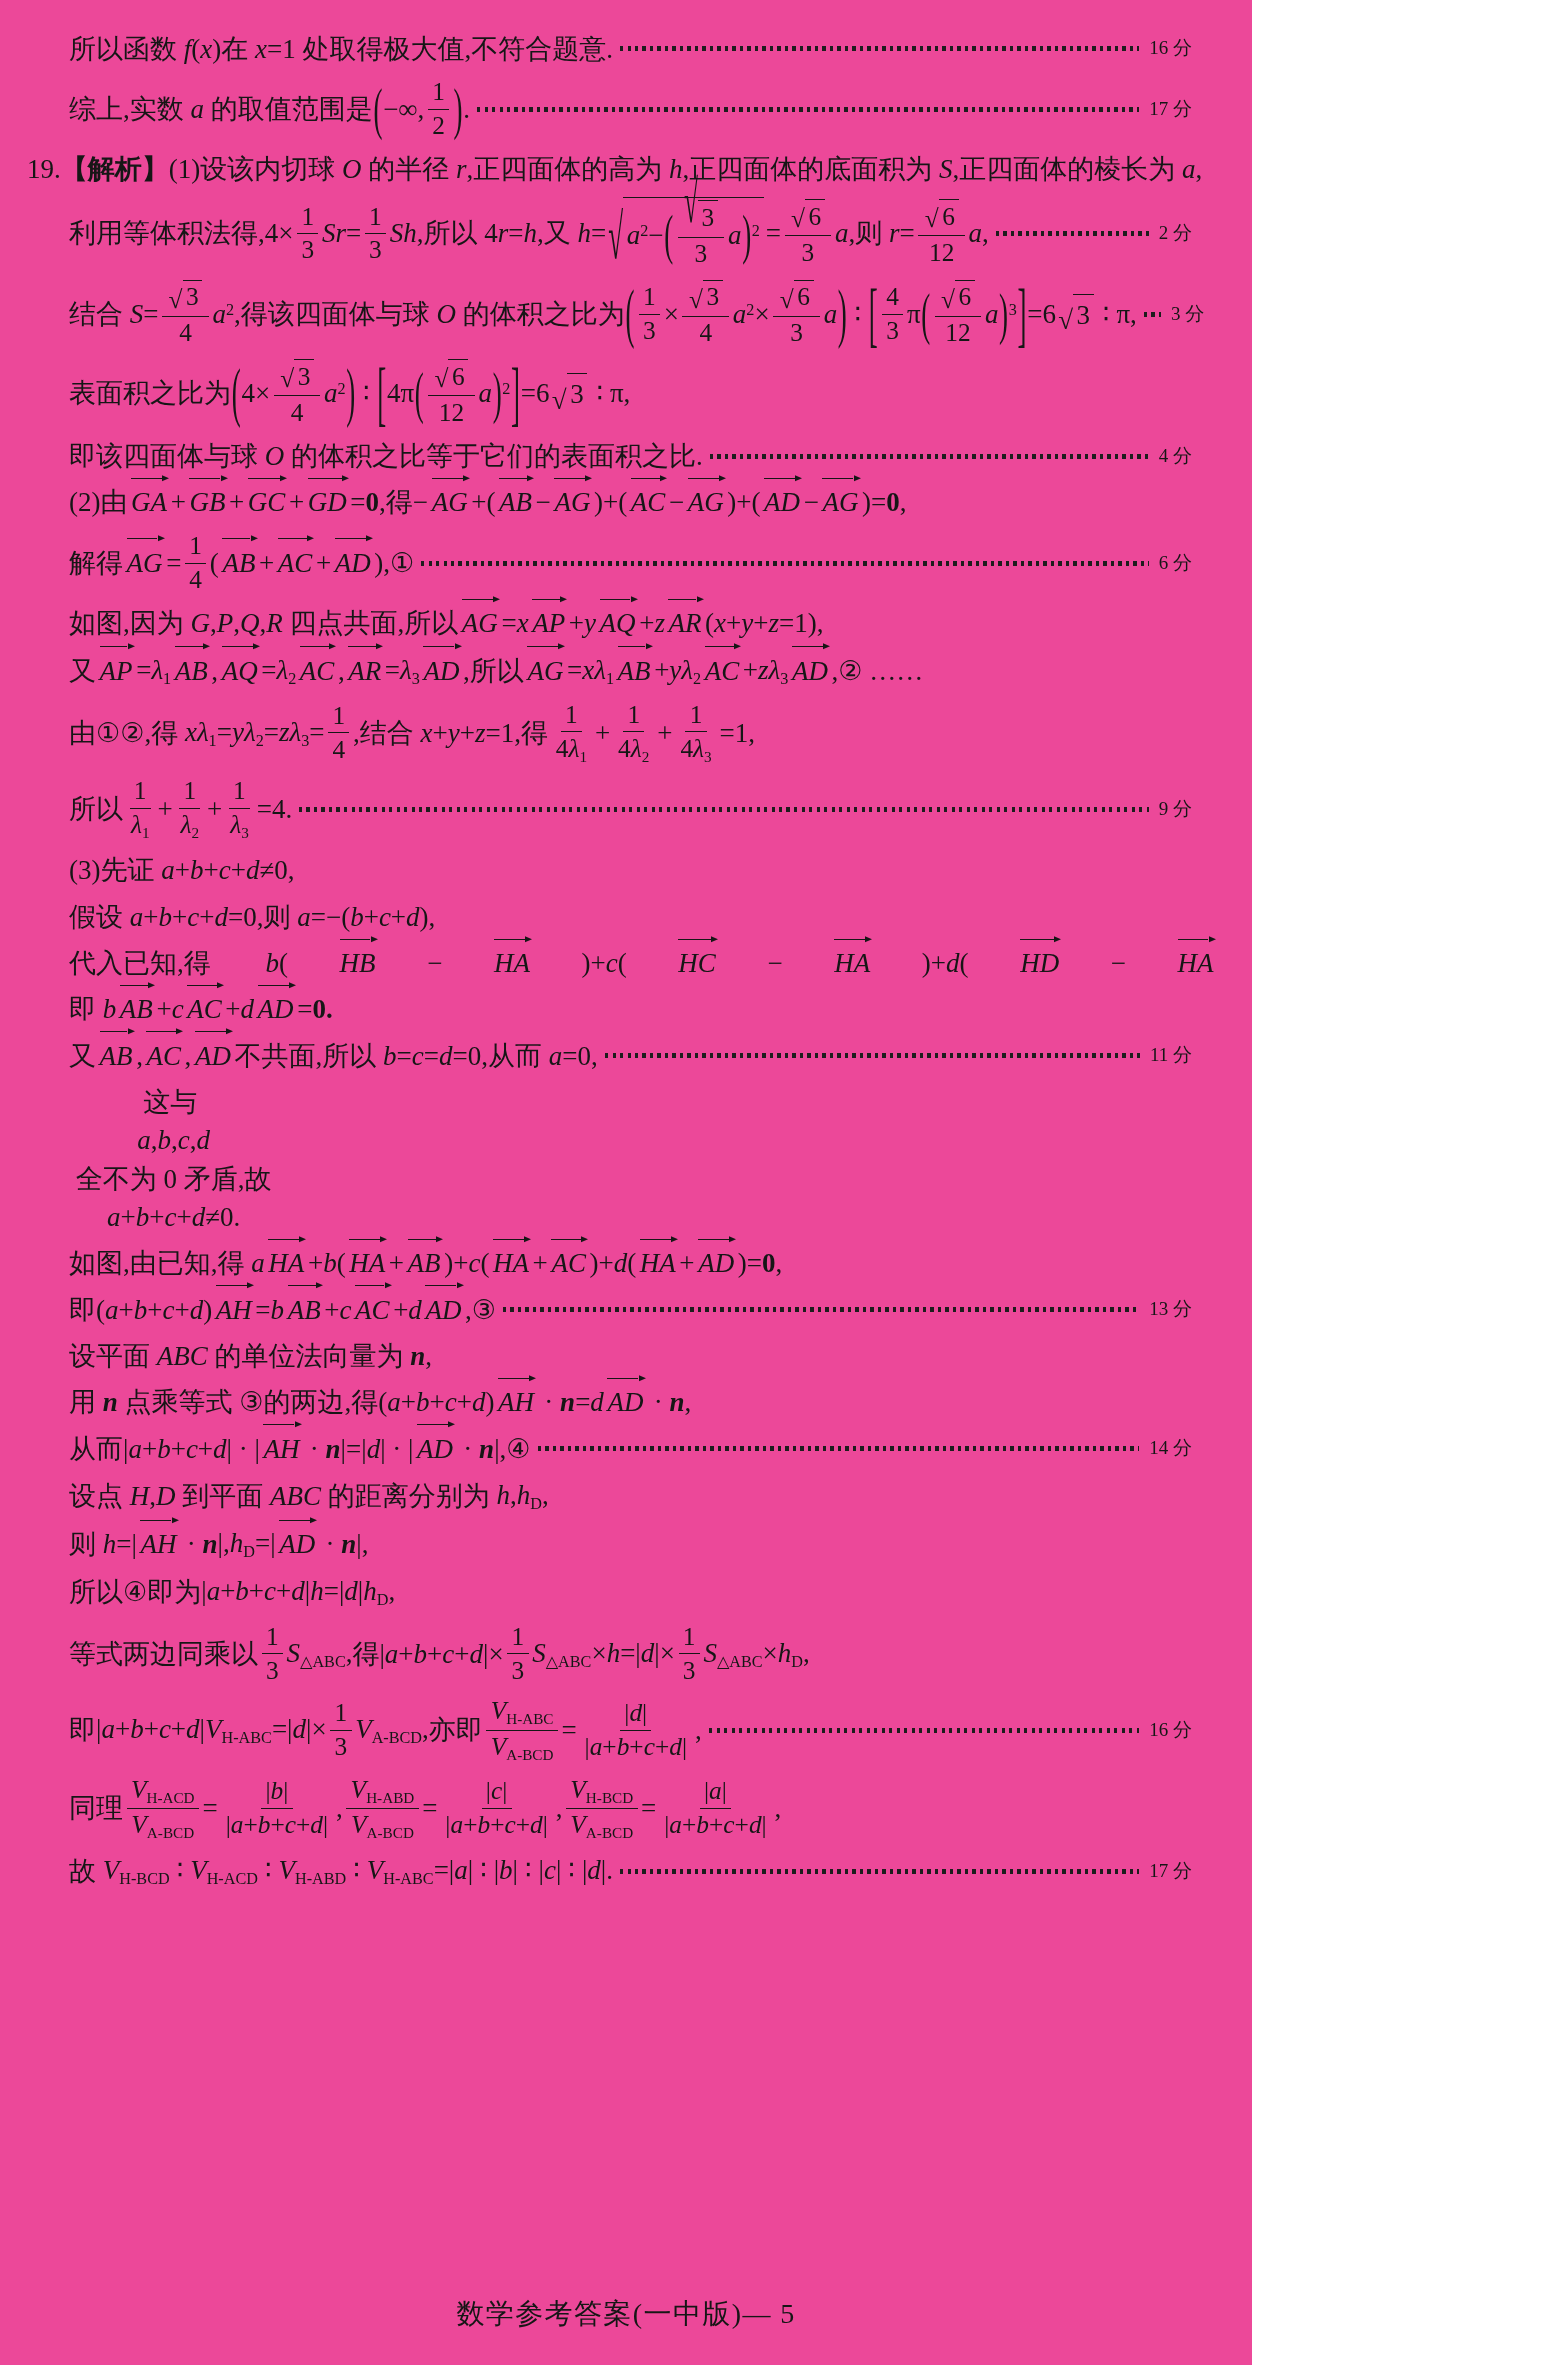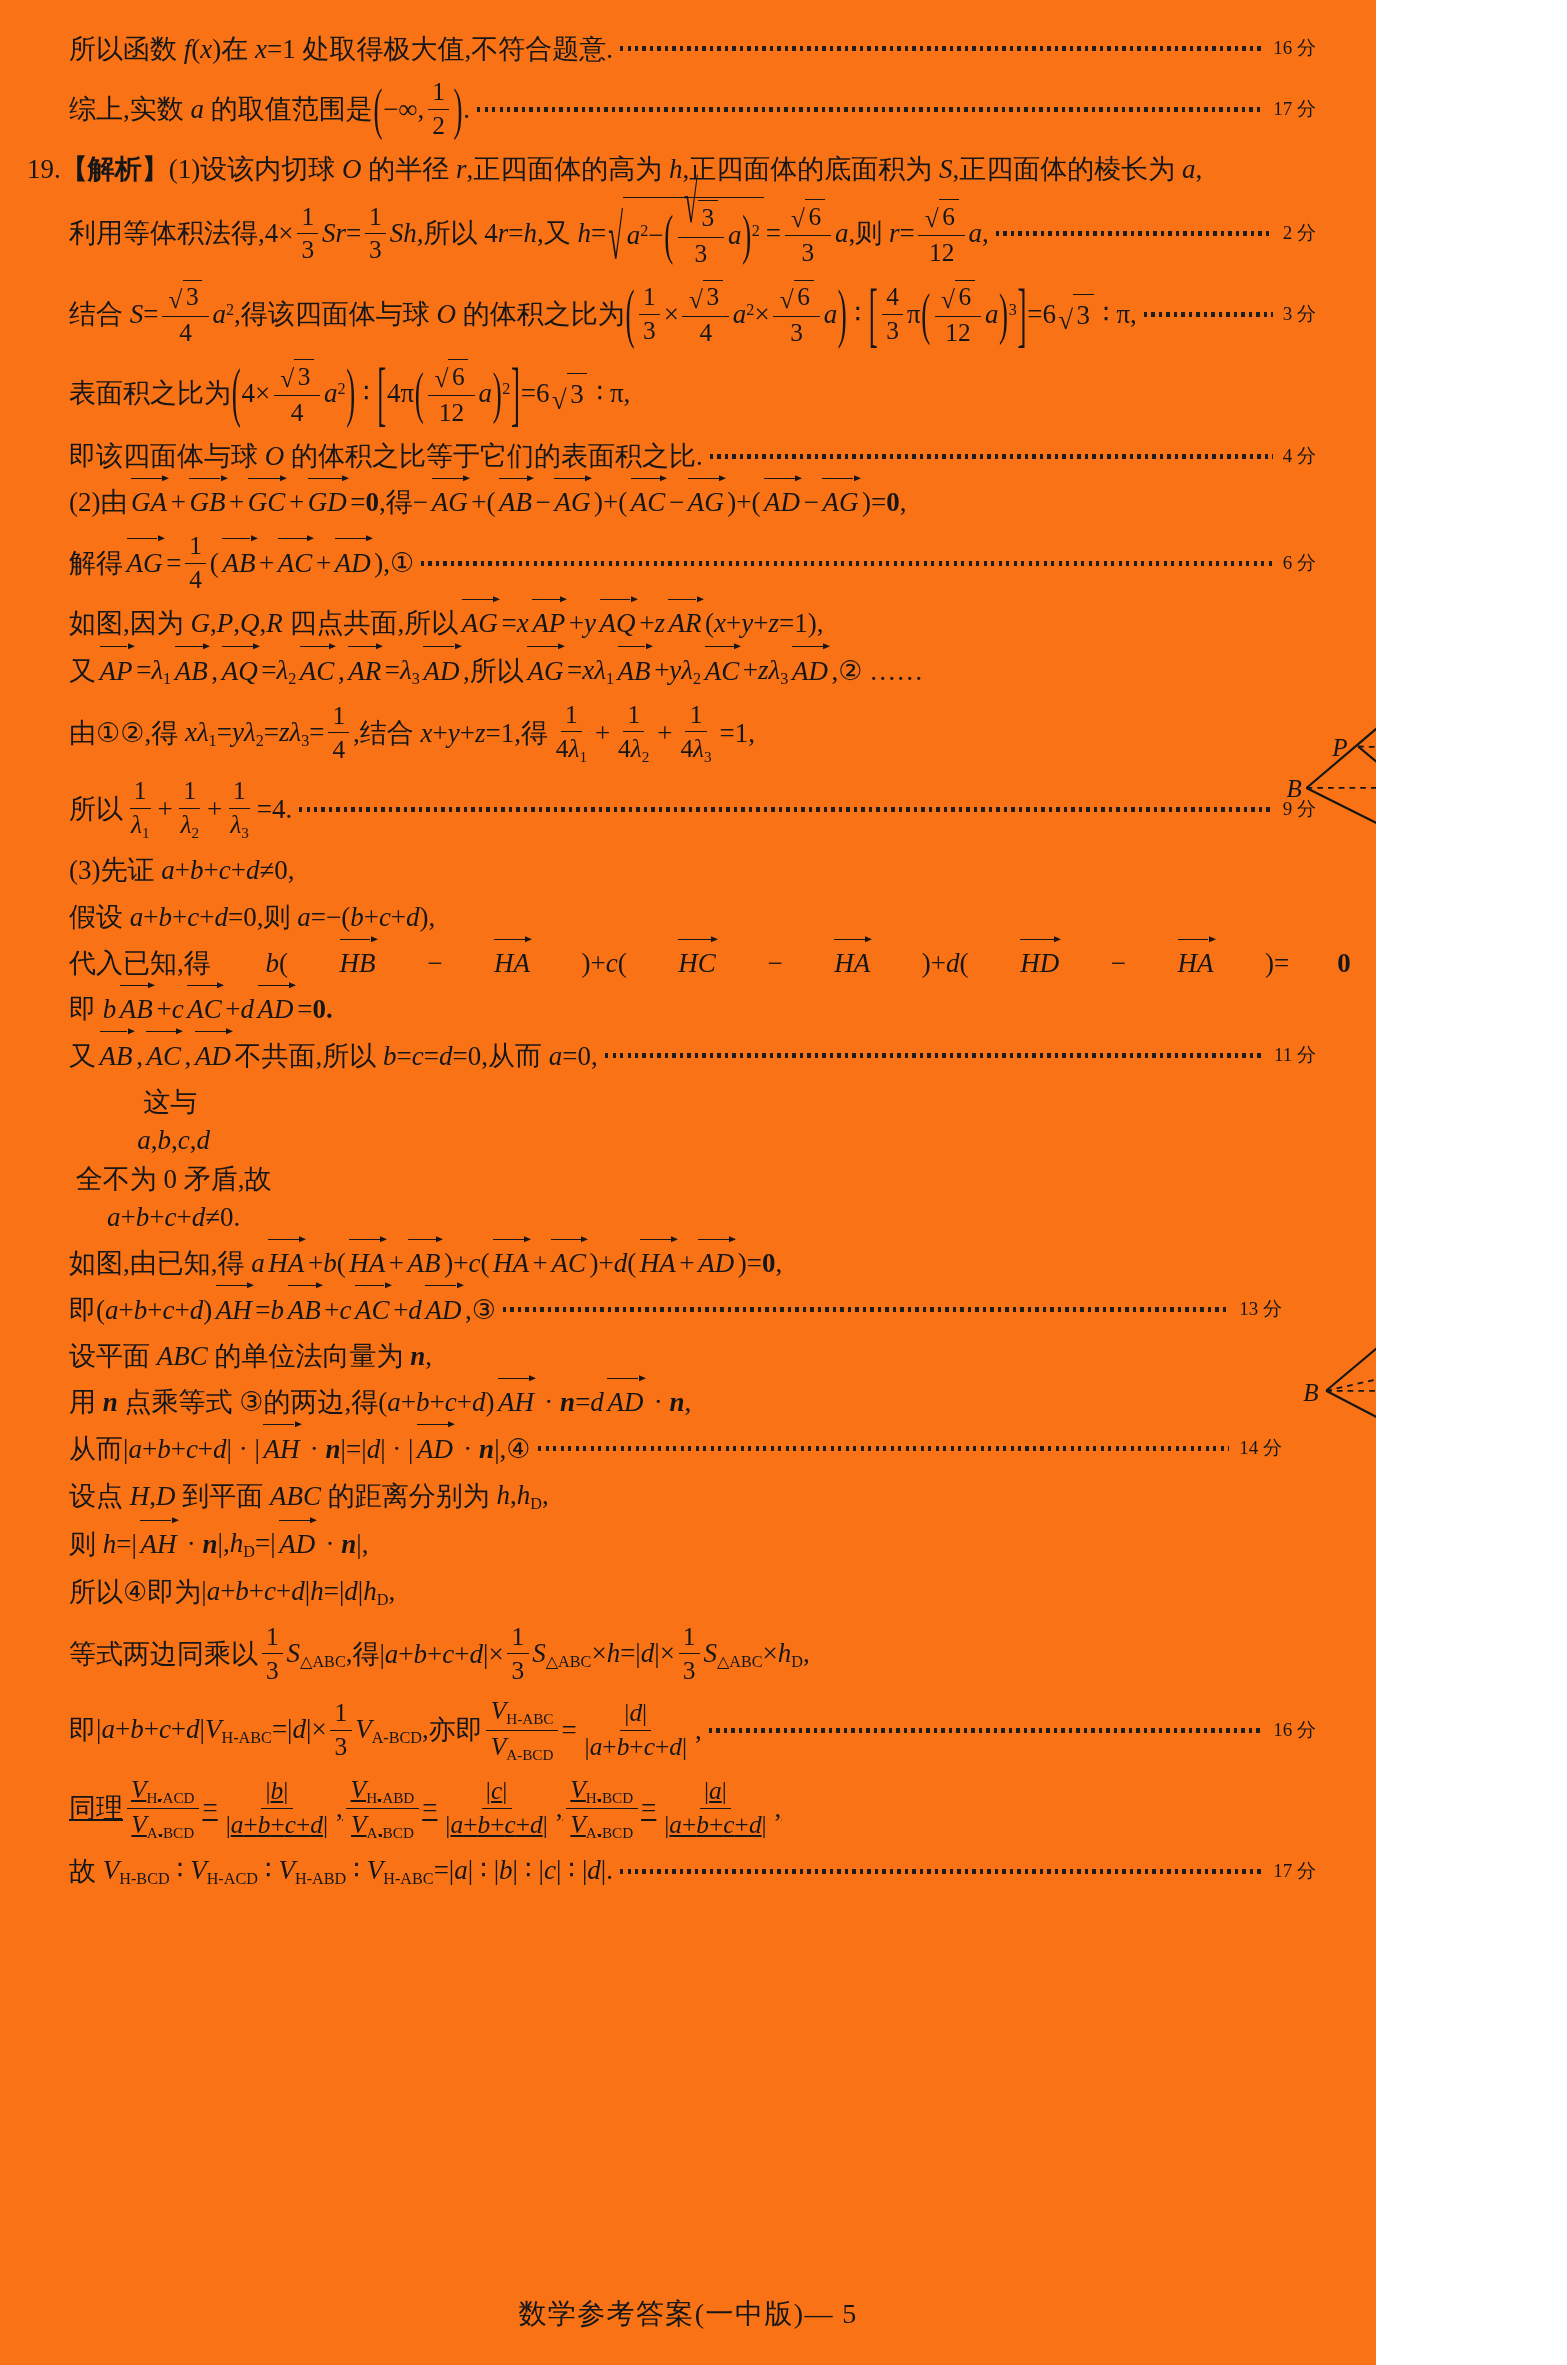--- a/index.html
+++ b/index.html
@@ -1,16 +1,16 @@
 <!DOCTYPE html>
 <html style="font-size:11.5px"><head>
 <meta charset="utf-8">
 <style>
   html,body{margin:0;padding:0;background:#ffffff;}
-  .page{position:relative;width:1376px;height:2366px;background:#f97316;box-sizing:border-box;
+  .page{position:relative;width:1252px;height:2366px;background:#ec4899;box-sizing:border-box;
         padding:21.5px 60px 0 69px;color:#161616;
         font-family:"Liberation Serif","DejaVu Serif","DejaVu Sans",serif;overflow:hidden;}
   .line{display:flex;align-items:center;margin:8px 0;font-size:27px;line-height:1.42;min-height:34px;}
   .cn{white-space:pre;}
   .math{white-space:pre;}
   .b{font-weight:700;}
   .mi{font-style:italic;}
   .sub{font-size:0.6em;vertical-align:-0.32em;font-style:normal;}
   .sup{font-size:0.6em;vertical-align:0.5em;font-style:normal;}
   .frac{display:inline-flex;flex-direction:column;align-items:center;vertical-align:middle;
@@ -644,21 +644,21 @@
           <span class="frac">
             <span class="num"><span class="math"><span>|</span><span class="mi">d</span><span>|</span></span></span>
             <span class="den"><span class="math"><span>|</span><span class="mi">a</span><span>+</span><span class="mi">b</span><span>+</span><span class="mi">c</span><span>+</span><span class="mi">d</span><span>|</span></span></span>
           </span>
           <span class="math"><span>,</span></span>
         </span>
         <span class="leader"></span>
         <span class="score">16 分</span>
       </div>
       <div class="line">
-        <span class="content" style="display: flex; align-items: center; text-decoration: underline;">
+        <span class="content" style="display: flex; align-items: center;">
           <span class="cn">同理</span>
           <span class="frac">
             <span class="num"><span class="math"><span class="mi">V</span><span class="sub">H-ACD</span></span></span>
             <span class="den"><span class="math"><span class="mi">V</span><span class="sub">A-BCD</span></span></span>
           </span>
           <span class="math"><span>=</span></span>
           <span class="frac">
             <span class="num"><span class="math"><span>|</span><span class="mi">b</span><span>|</span></span></span>
             <span class="den"><span class="math"><span>|</span><span class="mi">a</span><span>+</span><span class="mi">b</span><span>+</span><span class="mi">c</span><span>+</span><span class="mi">d</span><span>|</span></span></span>
           </span>

